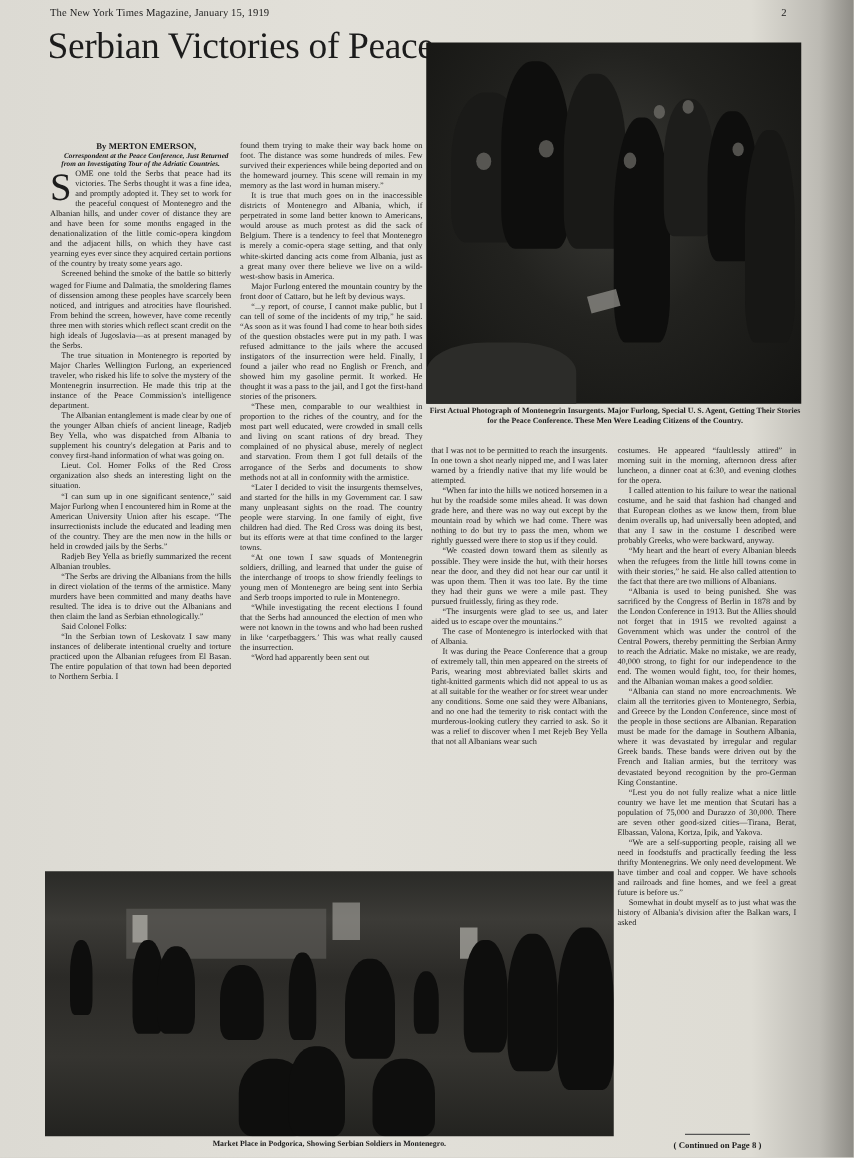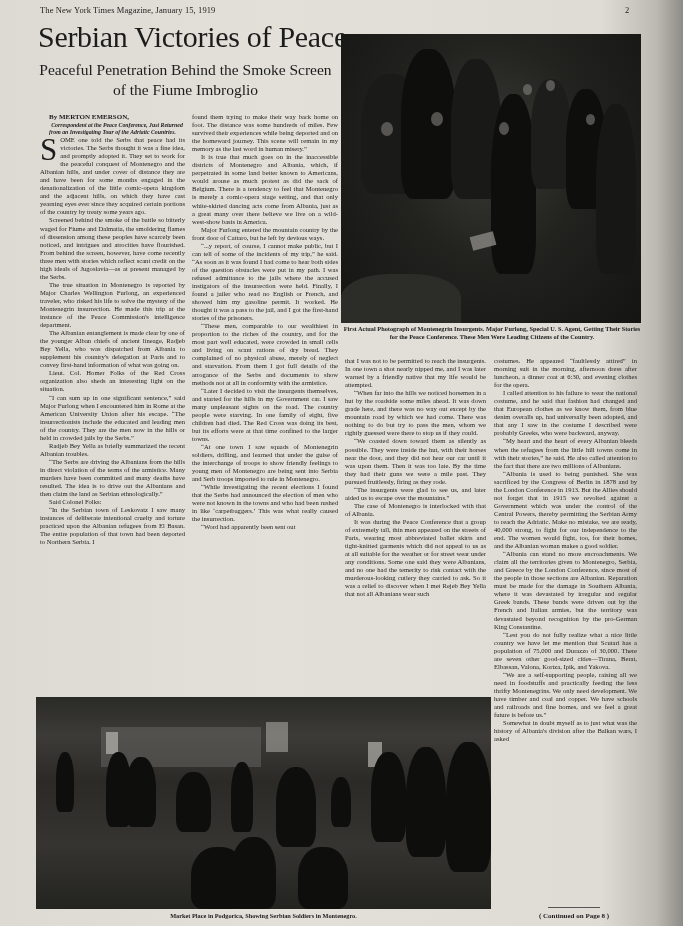--- a/index.html
+++ b/index.html
@@ -13,40 +13,39 @@
     .photo-top{left:341px;top:34px;width:300px;height:289px;background:radial-gradient(ellipse at 50% 40%,#3a3a36 0%,#22221f 45%,#141412 100%);}
     .photo-bottom{left:36px;top:697px;width:455px;height:212px;background:linear-gradient(180deg,#2a2a27 0%,#3c3b37 18%,#2b2a27 40%,#353430 70%,#232320 100%);}
     .fig{position:absolute;background:#0e0e0d;border-radius:45% 45% 20% 20%;}
     .light{position:absolute;background:#8a8883;opacity:.55;}
     .caption{position:absolute;font-size:6.3px;font-weight:bold;text-align:center;line-height:8px;}
     .caption-top{left:341px;top:325px;width:302px;}
     .caption-bottom{left:36px;top:912px;width:455px;}
     .col{position:absolute;font-size:6.6px;line-height:8.05px;text-align:justify;}
     .col p{margin:0;text-indent:9px;}
     .col p.noind{text-indent:0;}
-    .byline{font-weight:bold;font-size:7px;line-height:9px;margin:0;}
+    .byline{text-align:center;font-weight:bold;font-size:7px;line-height:9px;margin:0;}
     .byline-sub{text-align:center;font-style:italic;font-weight:bold;font-size:5.8px;line-height:7px;margin:0 0 3px 0;}
     .dropcap{float:left;font-size:31px;line-height:25px;margin:1px 3px 0 0;}
     .col1{left:40px;top:113px;width:145px;}
     .col2{left:192px;top:113px;width:146px;}
     .col3{left:345px;top:357px;width:141px;}
     .col4{left:494px;top:357px;width:143px;}
     .continued{position:absolute;left:524px;top:912px;width:100px;text-align:center;font-size:7px;font-weight:bold;}
     .continued-rule{position:absolute;left:548px;top:907px;width:52px;height:1px;background:#555;}
   </style>
 </head>
 <body>
 
 <div class="page">
 
   <div class="running-head">The New York Times Magazine, January 15, 1919</div>
   <div class="page-num">2</div>
 
   <h1 class="title">Serbian Victories of Peace</h1>
-  <h2 class="subtitle">Peaceful Penetration Behind the Smoke Screen of the Fiume Imbroglio</h2>
 
   <div class="photo photo-top">
     <div class="fig" style="left:20px;top:40px;width:60px;height:120px;background:#1a1a18;"></div>
     <div class="fig" style="left:60px;top:15px;width:55px;height:150px;"></div>
     <div class="fig" style="left:110px;top:25px;width:50px;height:140px;background:#191917;"></div>
     <div class="fig" style="left:150px;top:60px;width:45px;height:180px;"></div>
     <div class="fig" style="left:190px;top:45px;width:40px;height:110px;background:#1d1d1b;"></div>
     <div class="fig" style="left:225px;top:55px;width:40px;height:120px;"></div>
     <div class="fig" style="left:255px;top:70px;width:40px;height:170px;background:#171715;"></div>
     <div class="light" style="left:40px;top:88px;width:12px;height:14px;border-radius:50%;"></div>

